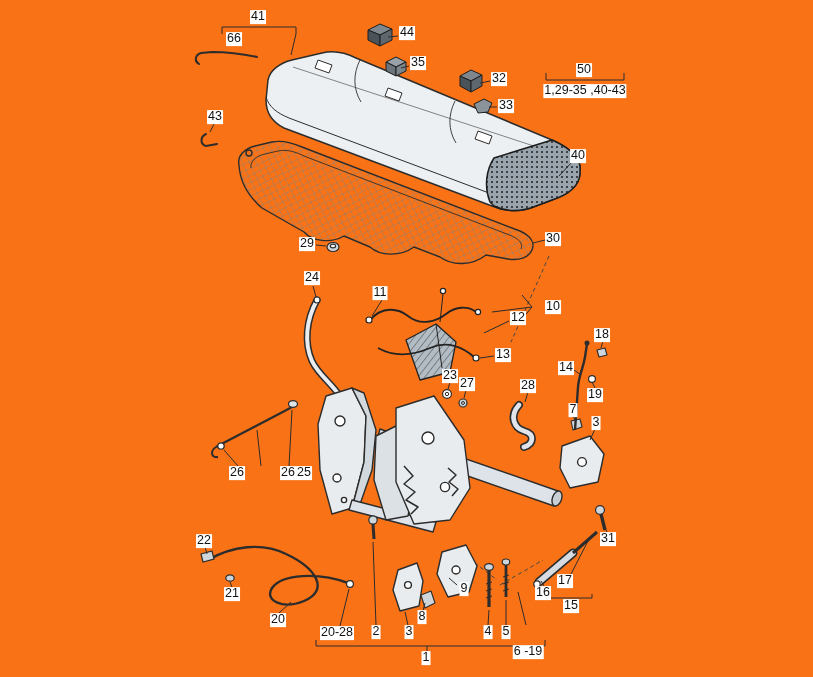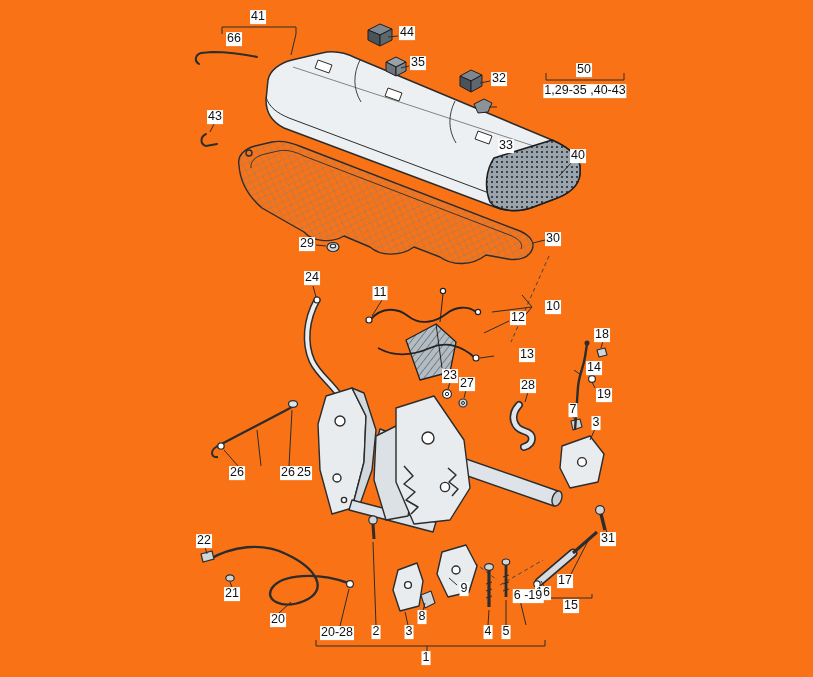--- a/index.html
+++ b/index.html
@@ -225,35 +225,35 @@
       <path d="M316,646 L545,646 M316,646 L316,640 M545,646 L545,640 M427,646 L427,651"></path>
     </g>
   </svg>
 
   <div id="callout-layer">
       <div class="callout" style="left: 258px; top: 17px;">41</div>
       <div class="callout" style="left: 234px; top: 39px;">66</div>
       <div class="callout" style="left: 407px; top: 33px;">44</div>
       <div class="callout" style="left: 418px; top: 63px; text-align: right;">35</div>
       <div class="callout" style="left: 499px; top: 79px;">32</div>
-      <div class="callout" style="left: 506px; top: 106px; margin-top: 40px;">33</div>
+      <div class="callout" style="left: 506px; top: 106px;">33</div>
       <div class="callout" style="left: 584px; top: 70px;">50</div>
       <div class="callout" style="left: 585px; top: 91px; text-align: center;">1,29-35 ,40-43</div>
       <div class="callout" style="left: 215px; top: 117px;">43</div>
       <div class="callout" style="left: 578px; top: 156px;">40</div>
       <div class="callout" style="left: 307px; top: 244px;">29</div>
       <div class="callout" style="left: 553px; top: 239px;">30</div>
       <div class="callout" style="left: 312px; top: 278px;">24</div>
       <div class="callout" style="left: 380px; top: 293px;">11</div>
       <div class="callout" style="left: 543px; top: 307px; margin-left: 10px;">10</div>
       <div class="callout" style="left: 518px; top: 318px;">12</div>
-      <div class="callout" style="left: 503px; top: 355px; margin-left: 24px;">13</div>
+      <div class="callout" style="left: 503px; top: 355px;">13</div>
       <div class="callout" style="left: 602px; top: 335px;">18</div>
-      <div class="callout" style="left: 566px; top: 368px; margin-left: 28px;">14</div>
-      <div class="callout" style="left: 595px; top: 395px; margin-left: 9px;">19</div>
+      <div class="callout" style="left: 566px; top: 368px;">14</div>
+      <div class="callout" style="left: 595px; top: 395px;">19</div>
       <div class="callout" style="left: 450px; top: 376px;">23</div>
       <div class="callout" style="left: 467px; top: 384px;">27</div>
       <div class="callout" style="left: 528px; top: 386px;">28</div>
       <div class="callout" style="left: 573px; top: 410px;">7</div>
       <div class="callout" style="left: 596px; top: 423px;">3</div>
       <div class="callout" style="left: 237px; top: 473px;">26</div>
       <div class="callout" style="left: 260px; top: 473px; margin-left: 44px;">25</div>
       <div class="callout" style="left: 288px; top: 473px;">26</div>
       <div class="callout" style="left: 204px; top: 541px;">22</div>
       <div class="callout" style="left: 232px; top: 594px;">21</div>
@@ -262,16 +262,16 @@
       <div class="callout" style="left: 565px; top: 581px;">17</div>
       <div class="callout" style="left: 543px; top: 593px;">16</div>
       <div class="callout" style="left: 571px; top: 606px;">15</div>
       <div class="callout" style="left: 464px; top: 589px;">9</div>
       <div class="callout" style="left: 422px; top: 617px;">8</div>
       <div class="callout" style="left: 337px; top: 633px;">20-28</div>
       <div class="callout" style="left: 376px; top: 632px;">2</div>
       <div class="callout" style="left: 409px; top: 632px;">3</div>
       <div class="callout" style="left: 488px; top: 632px;">4</div>
       <div class="callout" style="left: 506px; top: 632px;">5</div>
-      <div class="callout" style="left: 528px; top: 596px;">6 -19</div>
+      <div class="callout" style="left: 528px; top: 652px;">6 -19</div>
       <div class="callout" style="left: 426px; top: 658px;">1</div>
     </div>
 </div>
 
 </body></html>

